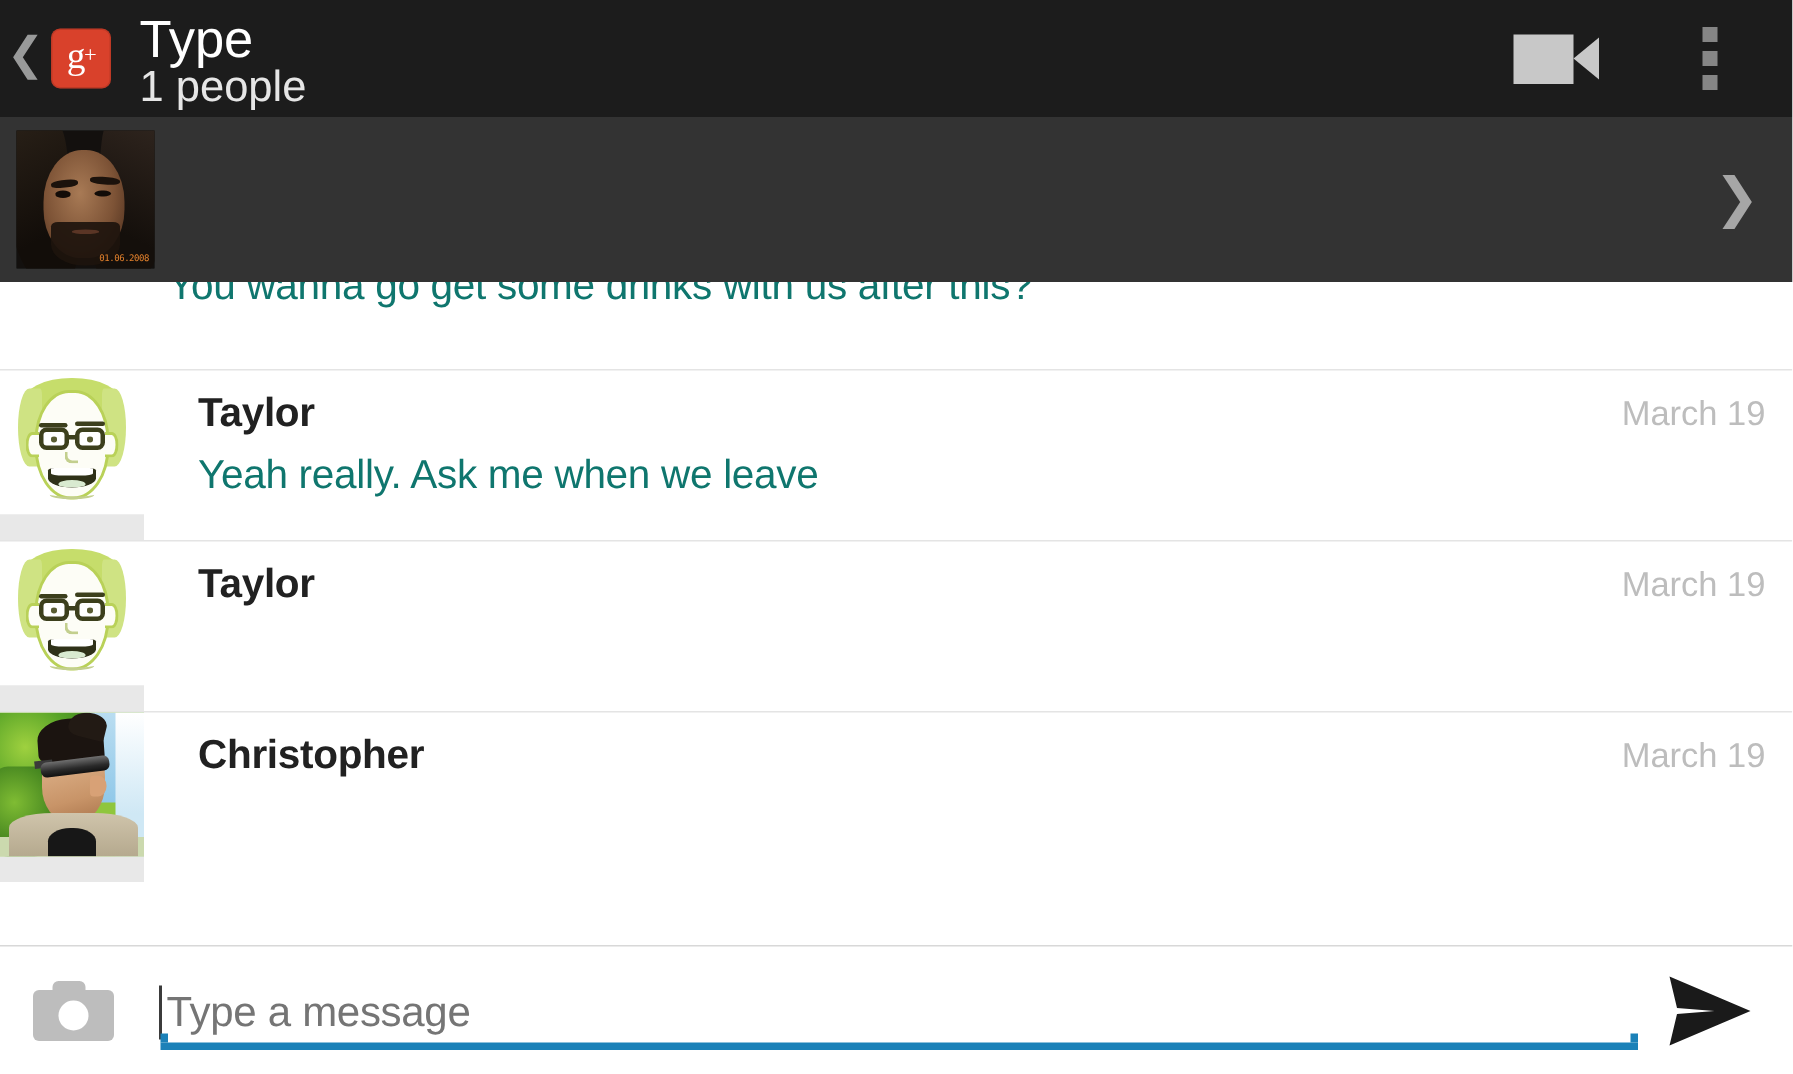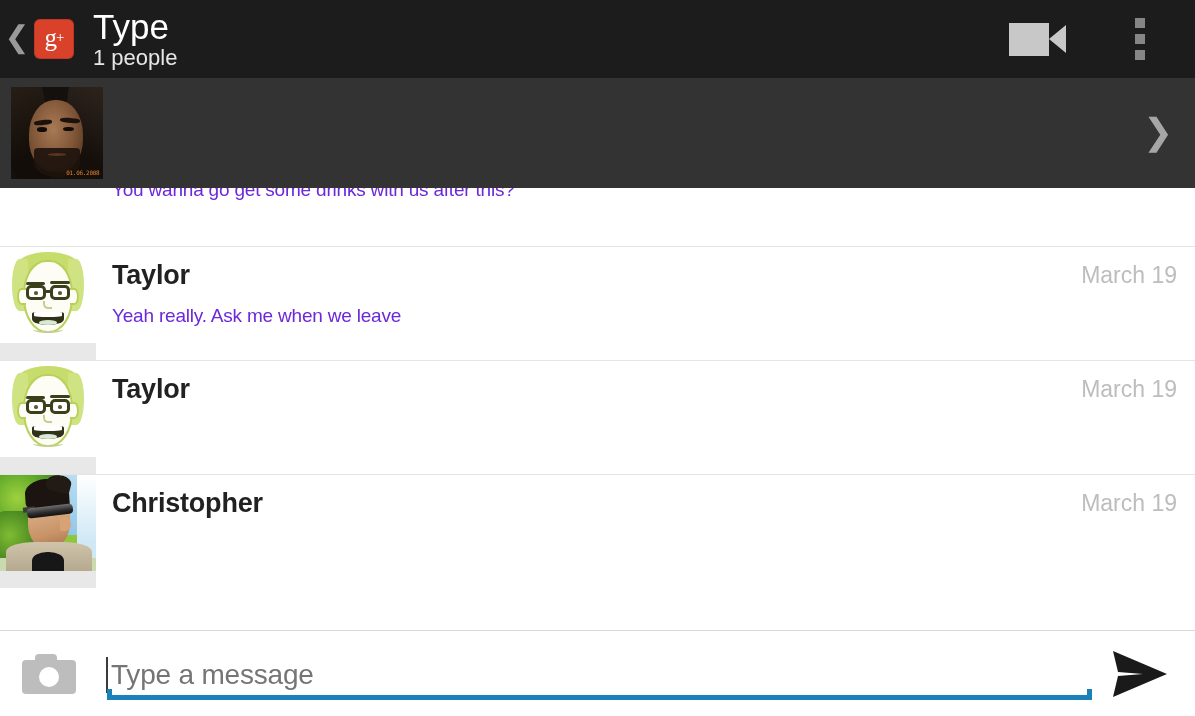--- a/index.html
+++ b/index.html
@@ -30,21 +30,21 @@
     color:#fff; font-family:"Liberation Serif", serif; font-size:25px;
     line-height:1; letter-spacing:-1px; padding-bottom:3px;
   }
   .gplus-logo span .plus { font-size:15px; vertical-align:4px; }
   .header-titles { margin-left:19px; display:flex; flex-direction:column; justify-content:center; }
   .header-title {
     color:#ffffff; font-size:35px; line-height:38px; font-weight:400;
     letter-spacing:0px;
   }
   .header-subtitle {
-    color:#e6e6e6; font-size:22px; line-height:26px; font-weight:400; margin-top:-1px;
+    color:#e6e6e6; font-size:29px; line-height:26px; font-weight:400; margin-top:-1px;
   }
   .header-actions { margin-left:auto; display:flex; align-items:center; height:78px; }
   .video-btn {
     width:96px; height:78px; display:flex; align-items:center; justify-content:center;
   }
   .video-icon { position:relative; width:57px; height:33px; }
   .video-icon .body {
     position:absolute; left:0; top:0; width:40px; height:33px; background:#c8c8c8;
   }
   .video-icon .lens {
@@ -108,28 +108,28 @@
     width:96px; flex:0 0 96px; background:#e8e8e8; position:relative;
   }
   .gutter .av { position:absolute; left:0; top:0; width:96px; height:96px; overflow:hidden; }
   .body-col { flex:1 1 auto; min-width:0; padding:0 0 0 16px; position:relative; }
 
   .msg-name {
     font-size:27px; font-weight:bold; color:#212121; line-height:32px;
     padding-top:12px; letter-spacing:-.2px;
   }
   .msg-text {
-    font-size:19px; color:#6d28d9; line-height:34px; padding-top:8px; letter-spacing:-.2px;
+    font-size:27px; color:#0f766e; line-height:34px; padding-top:8px; letter-spacing:-.2px;
     white-space:nowrap;
   }
   .msg-date {
     position:absolute; right:18px; top:14px;
     font-size:23px; color:#bdbdbd; line-height:28px;
   }
-  .row-standard { height:114px; }
+  .row-standard { height:114px;gap:20px; }
   .row-partial-top { height:58px; align-items:flex-start; }
   .row-partial-top .msg-text { padding-top:0; margin-top:-15px; }
   .row-partial-bottom { height:70px; }
   .row-partial-bottom .msg-text { padding-top:22px; }
 
   
   .face-cartoon { position:absolute; inset:0; background:#ffffff; }
   .fc-hair { position:absolute; left:16%; top:5%; width:68%; height:34%;
       background:#c6dd6b; border-radius:50% 50% 18% 18%; }
   .fc-hair2 { position:absolute; left:13%; top:12%; width:16%; height:55%;

